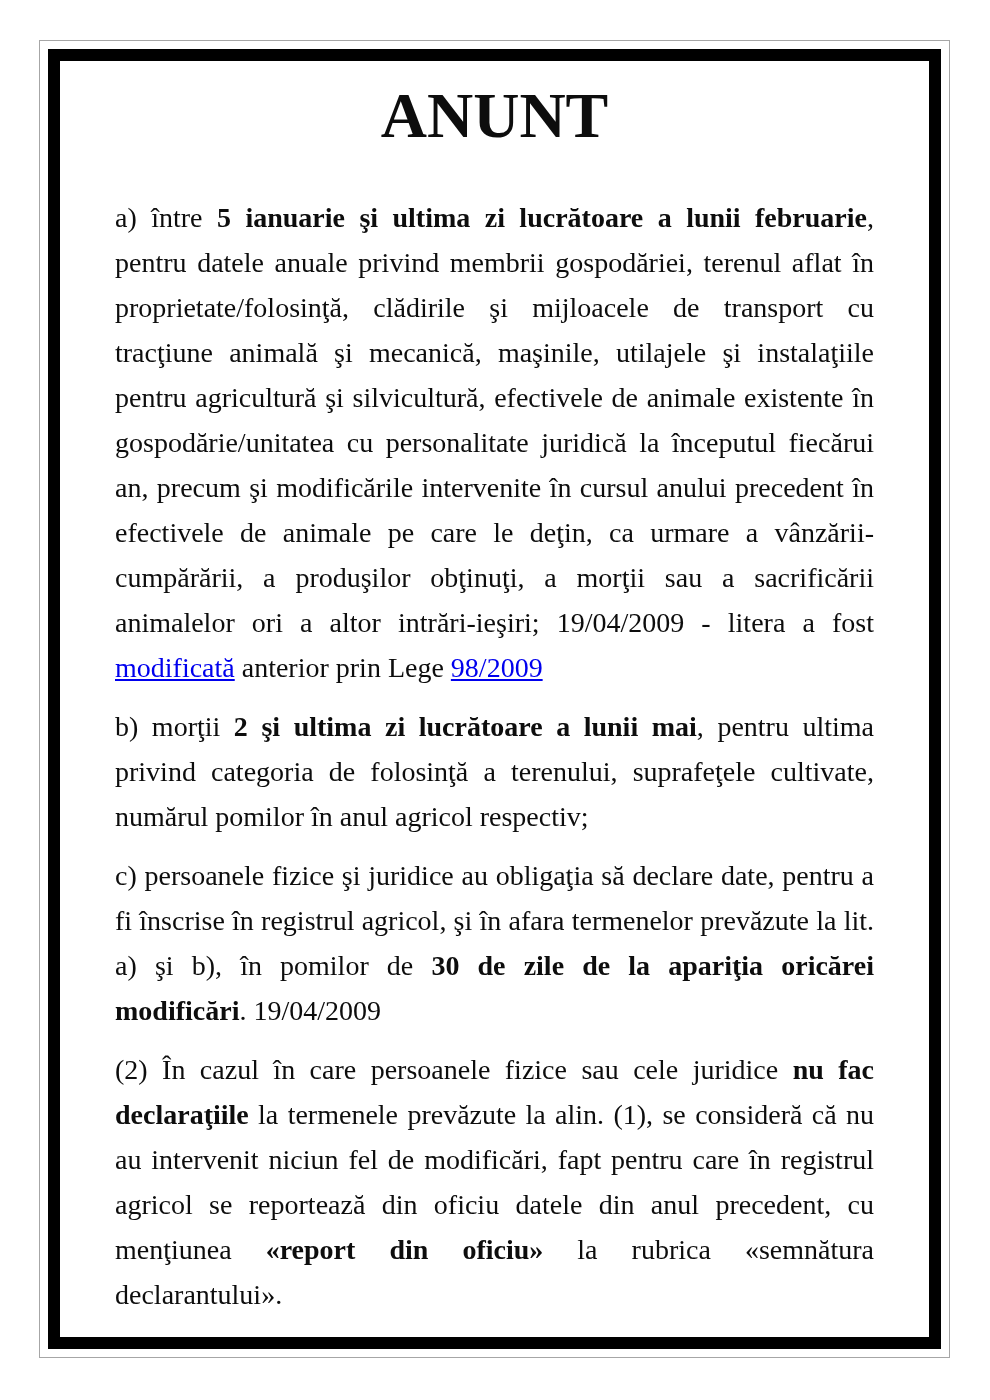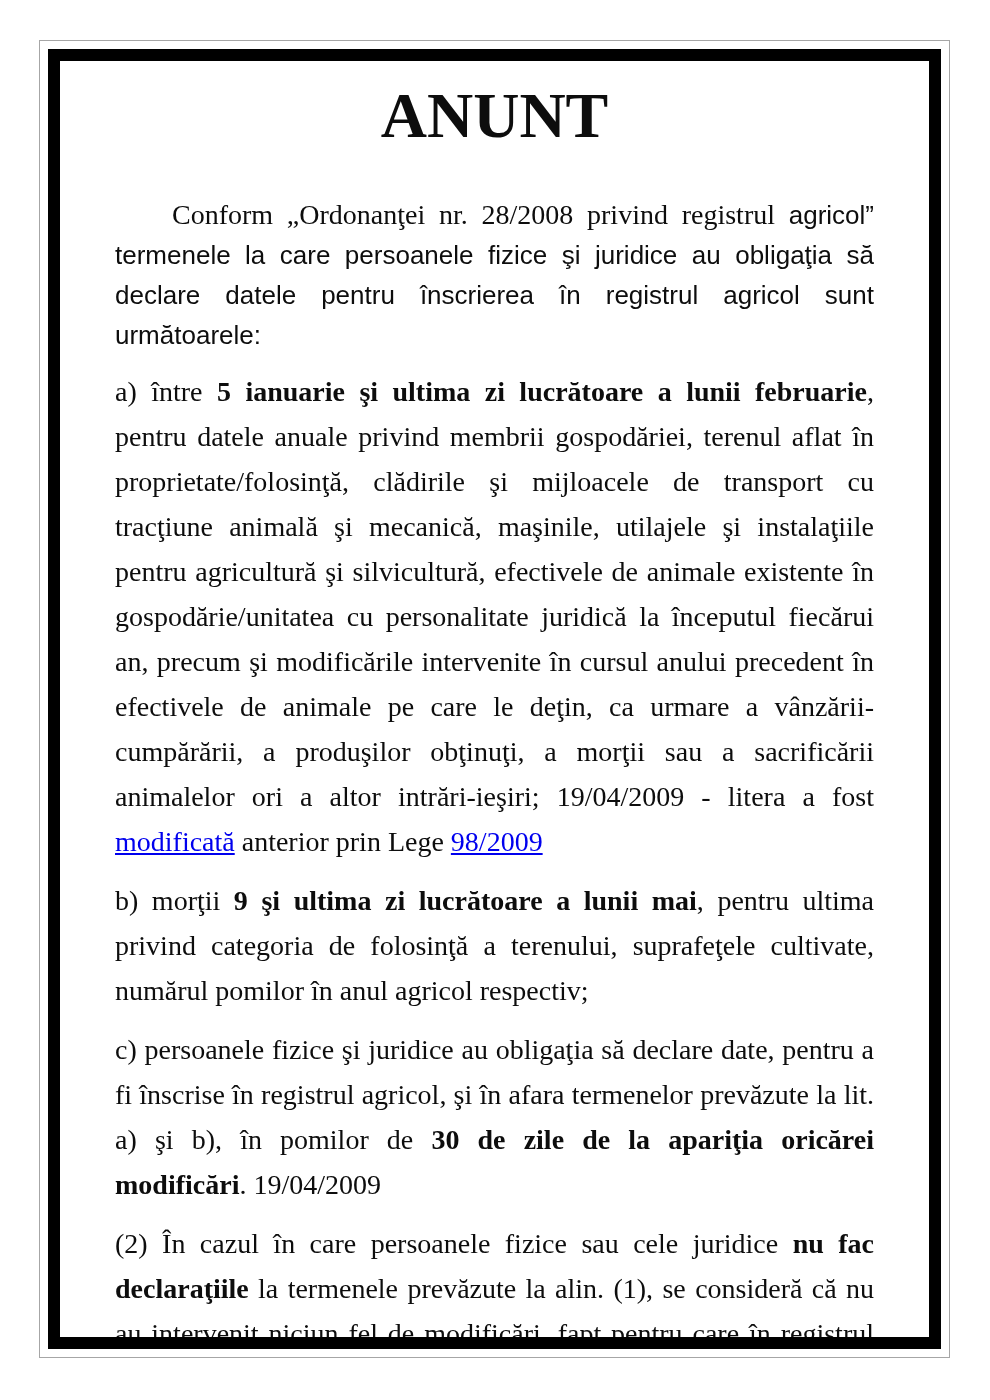--- a/index.html
+++ b/index.html
@@ -71,22 +71,21 @@
 </style>
 </head>
 <body>
 
 <div class="page">
   <div class="thin-frame">
     <div class="black-frame">
       <div class="content">
         <h1 class="doc-title">ANUNT</h1>
         <div id="paragraphs">
-            <p class="para indent"><span class="run-serif">Conform „Ordonanţei nr. 28/2008 privind registrul </span><span class="run-sans">agricol” termenele la care persoanele fizice şi juridice au obligaţia să declare datele pentru înscrierea în registrul agricol sunt următoarele:</span></p>
             <p class="para"><span class="run-serif">a) între </span><span class="run-bold">5 ianuarie şi ultima zi lucrătoare a lunii februarie</span><span class="run-serif">, pentru datele anuale privind membrii gospodăriei, terenul aflat în proprietate/folosinţă, clădirile şi mijloacele de transport cu tracţiune animală şi mecanică, maşinile, utilajele şi instalaţiile pentru agricultură şi silvicultură, efectivele de animale existente în gospodărie/unitatea cu personalitate juridică la începutul fiecărui an, precum şi modificările intervenite în cursul anului precedent în efectivele de animale pe care le deţin, ca urmare a vânzării-cumpărării, a produşilor obţinuţi, a morţii sau a sacrificării animalelor ori a altor intrări-ieşiri; 19/04/2009 - litera a fost </span><a href="#" class="run-link">modificată</a><span class="run-serif"> anterior prin Lege </span><a href="#" class="run-link">98/2009</a></p>
-            <p class="para"><span class="run-serif">b) morţii </span><span class="run-bold">9 şi ultima zi lucrătoare a lunii mai</span><span class="run-serif">, pentru ultima privind categoria de folosinţă a terenului, suprafeţele cultivate, numărul pomilor în anul agricol respectiv;</span></p>
+            <p class="para"><span class="run-serif">b) morţii </span><span class="run-bold">2 şi ultima zi lucrătoare a lunii mai</span><span class="run-serif">, pentru ultima privind categoria de folosinţă a terenului, suprafeţele cultivate, numărul pomilor în anul agricol respectiv;</span></p>
             <p class="para"><span class="run-serif">c) persoanele fizice şi juridice au obligaţia să declare date, pentru a fi înscrise în registrul agricol, şi în afara termenelor prevăzute la lit. a) şi b), în pomilor de </span><span class="run-bold">30 de zile de la apariţia oricărei modificări</span><span class="run-serif">. 19/04/2009</span></p>
             <p class="para"><span class="run-serif">(2) În cazul în care persoanele fizice sau cele juridice </span><span class="run-bold">nu fac declaraţiile</span><span class="run-serif"> la termenele prevăzute la alin. (1), se consideră că nu au intervenit niciun fel de modificări, fapt pentru care în registrul agricol se reportează din oficiu datele din anul precedent, cu menţiunea </span><span class="run-bold">«report din oficiu»</span><span class="run-serif"> la rubrica «semnătura declarantului».</span></p>
           </div>
       </div>
     </div>
   </div>
 </div>
 
 </body></html>

